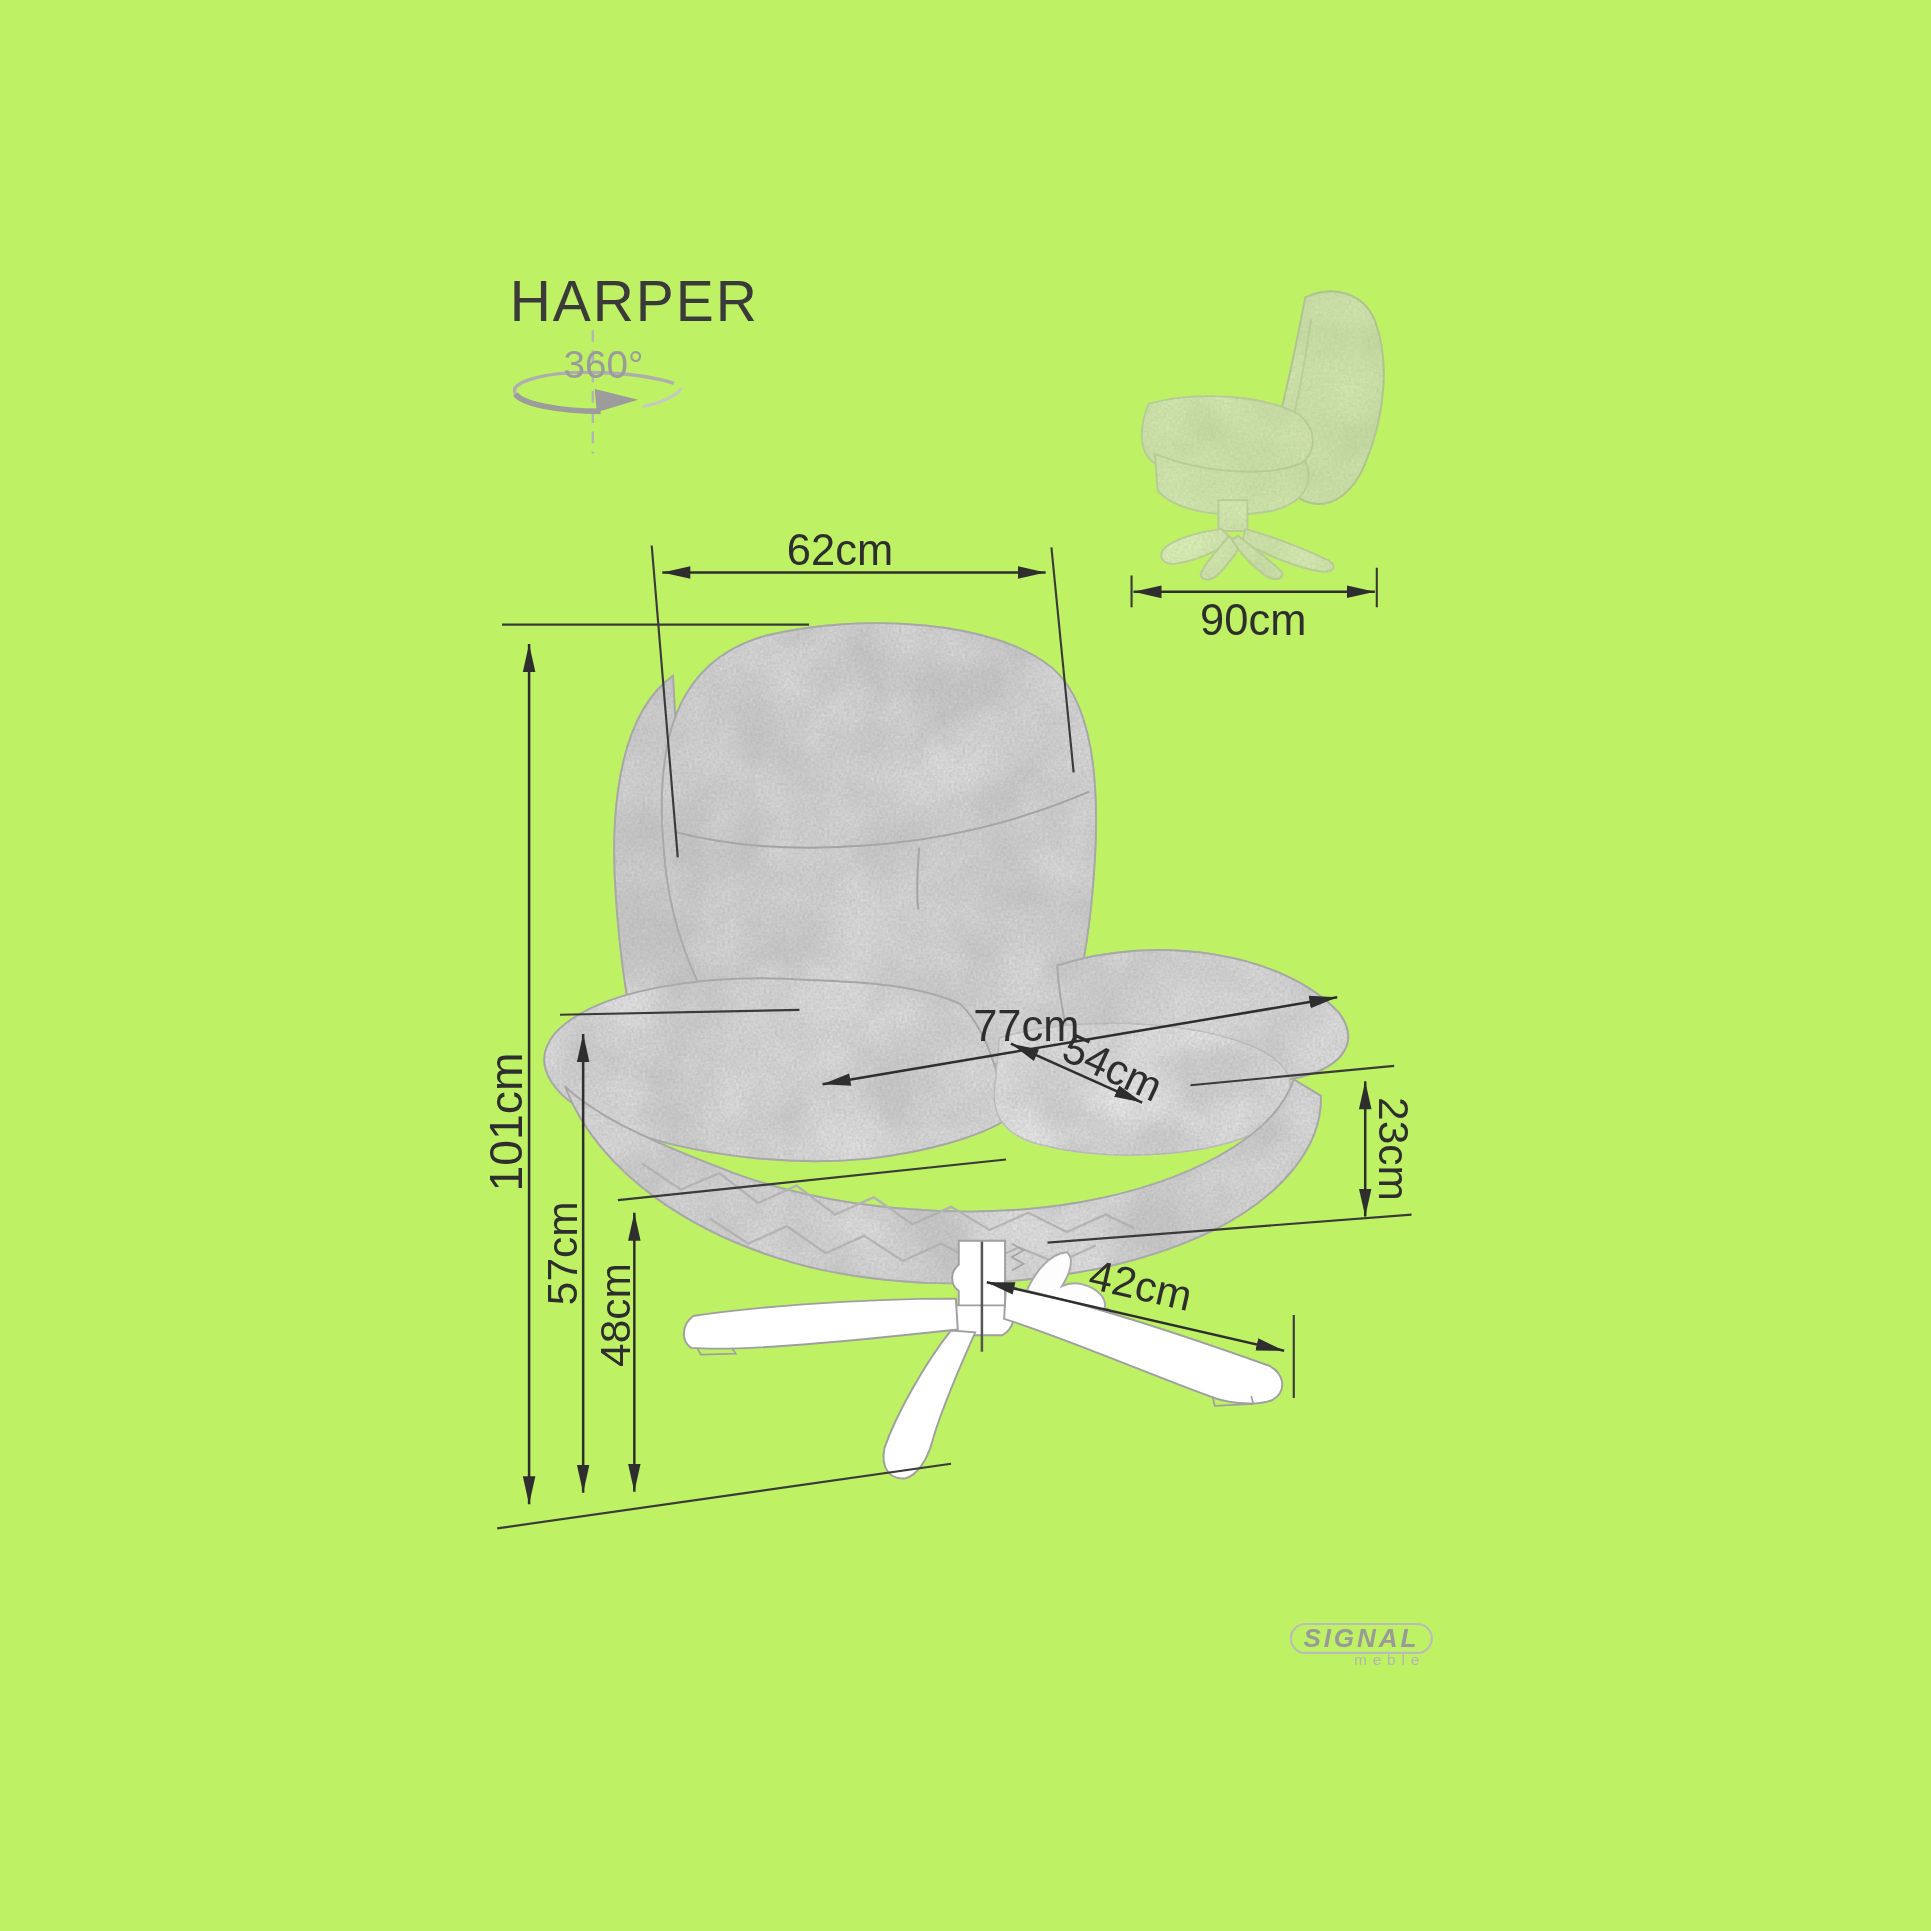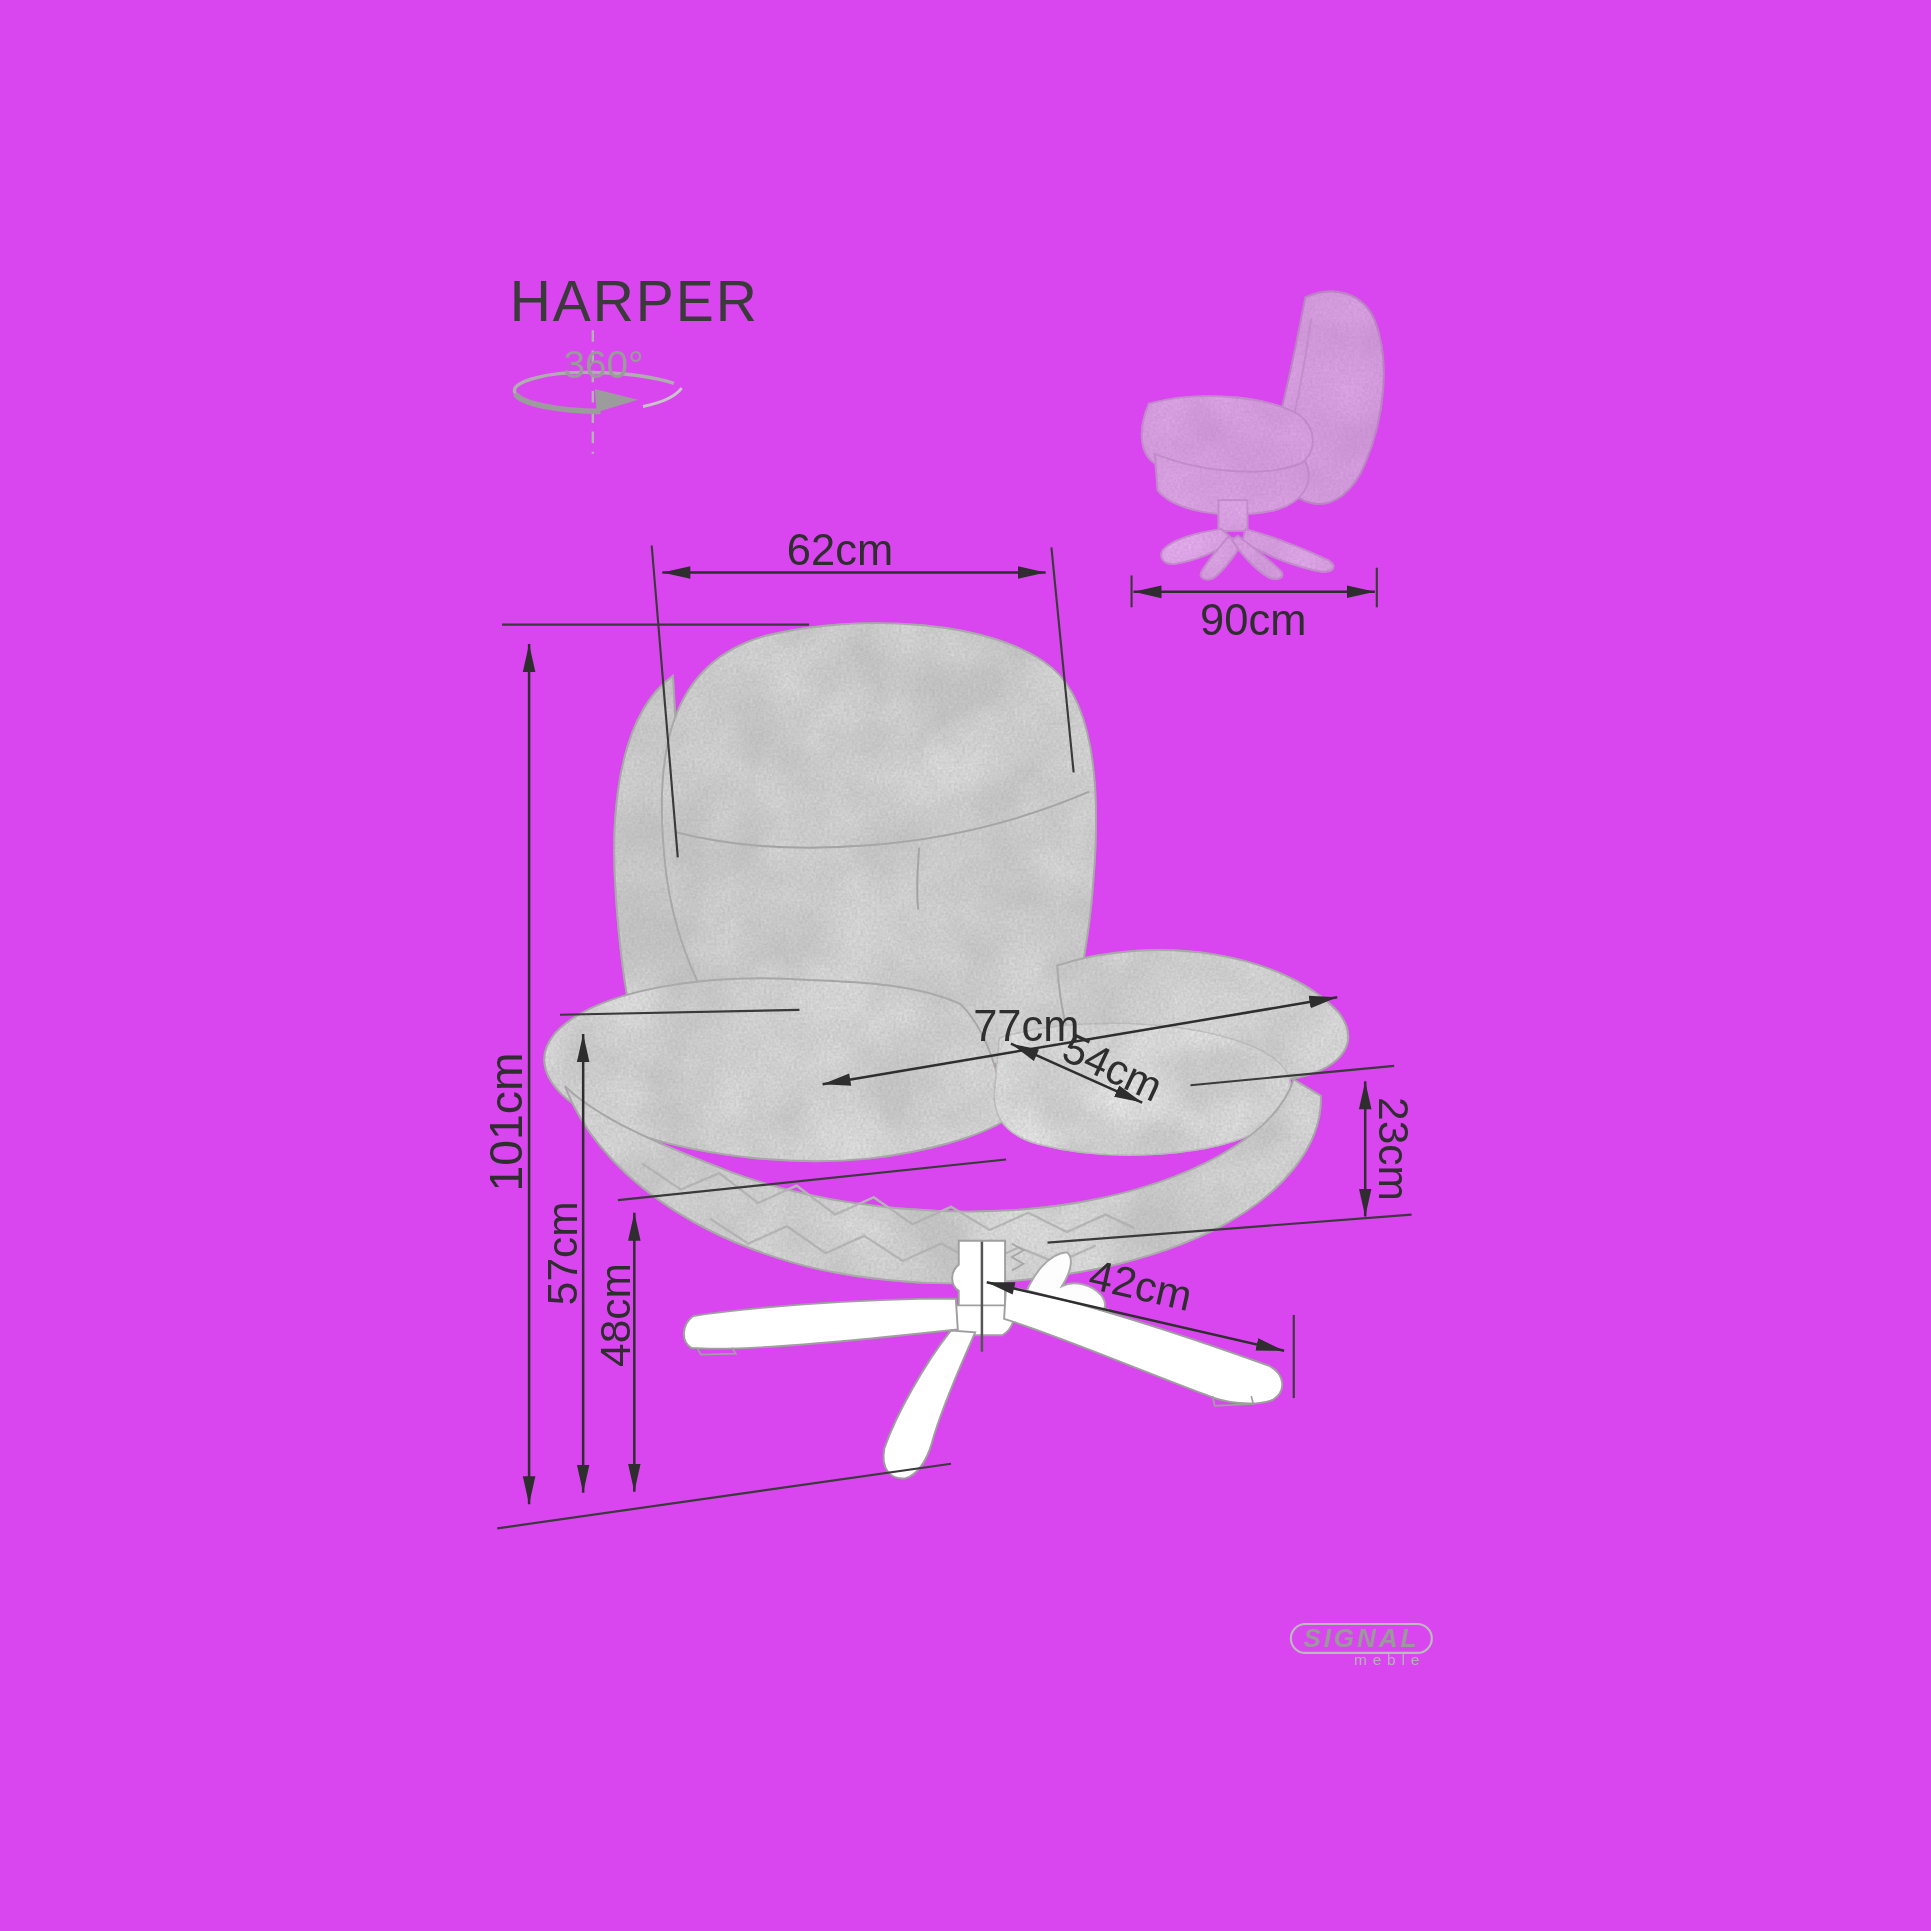--- a/index.html
+++ b/index.html
@@ -1,16 +1,16 @@
 <!DOCTYPE html>
 <html><head>
 <meta charset="utf-8">
 <style>
   html,body{margin:0;padding:0;background:#ffffff;}
-  .stage{width:1931px;height:1931px;background:#d946ef;position:relative;overflow:hidden;}
+  .stage{width:1931px;height:1931px;background:#bef264;position:relative;overflow:hidden;}
   svg{display:block;}
   text{font-family:"Liberation Sans","DejaVu Sans",sans-serif;fill:#2e2e2e;}
   .title-text{font-size:59px;letter-spacing:2px;fill:#3a3a3a;}
   .dim-text{font-size:45px;fill:#2e2e2e;}
   .dim-text-sm{font-size:44px;fill:#2e2e2e;}
   .rot-text{font-size:40px;fill:#9b9b9b;}
   .brand-text{font-size:27px;font-weight:bold;font-style:italic;letter-spacing:3px;fill:#9a9a9a;}
   .brand-sub{font-size:16px;letter-spacing:6px;fill:#b4b4b4;}
   .dimline{stroke:#2e2e2e;stroke-width:2.6;fill:none;}
   .extline{stroke:#3a3a3a;stroke-width:2.2;fill:none;}

